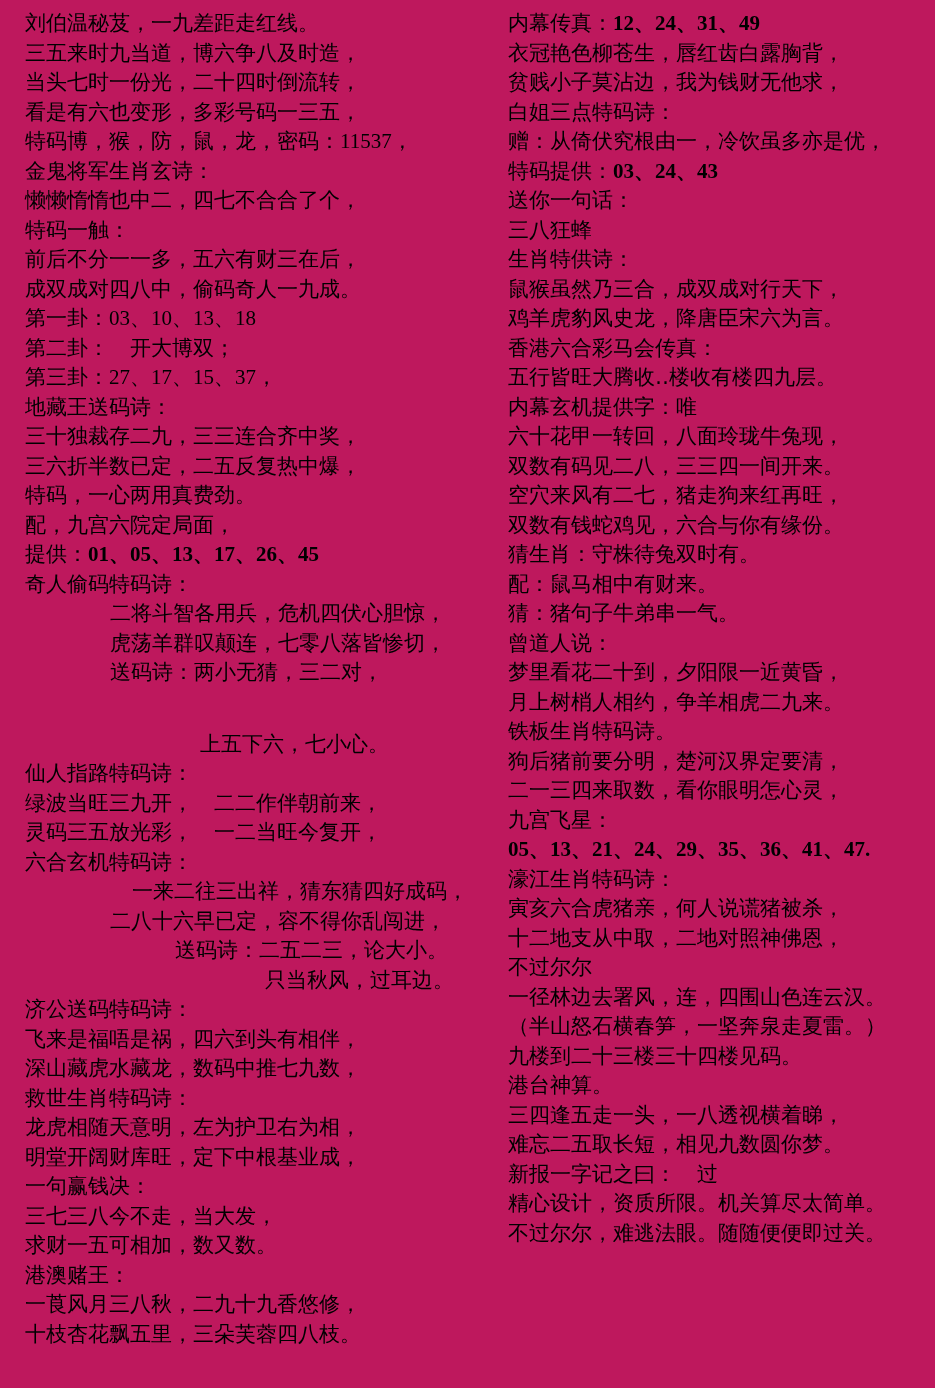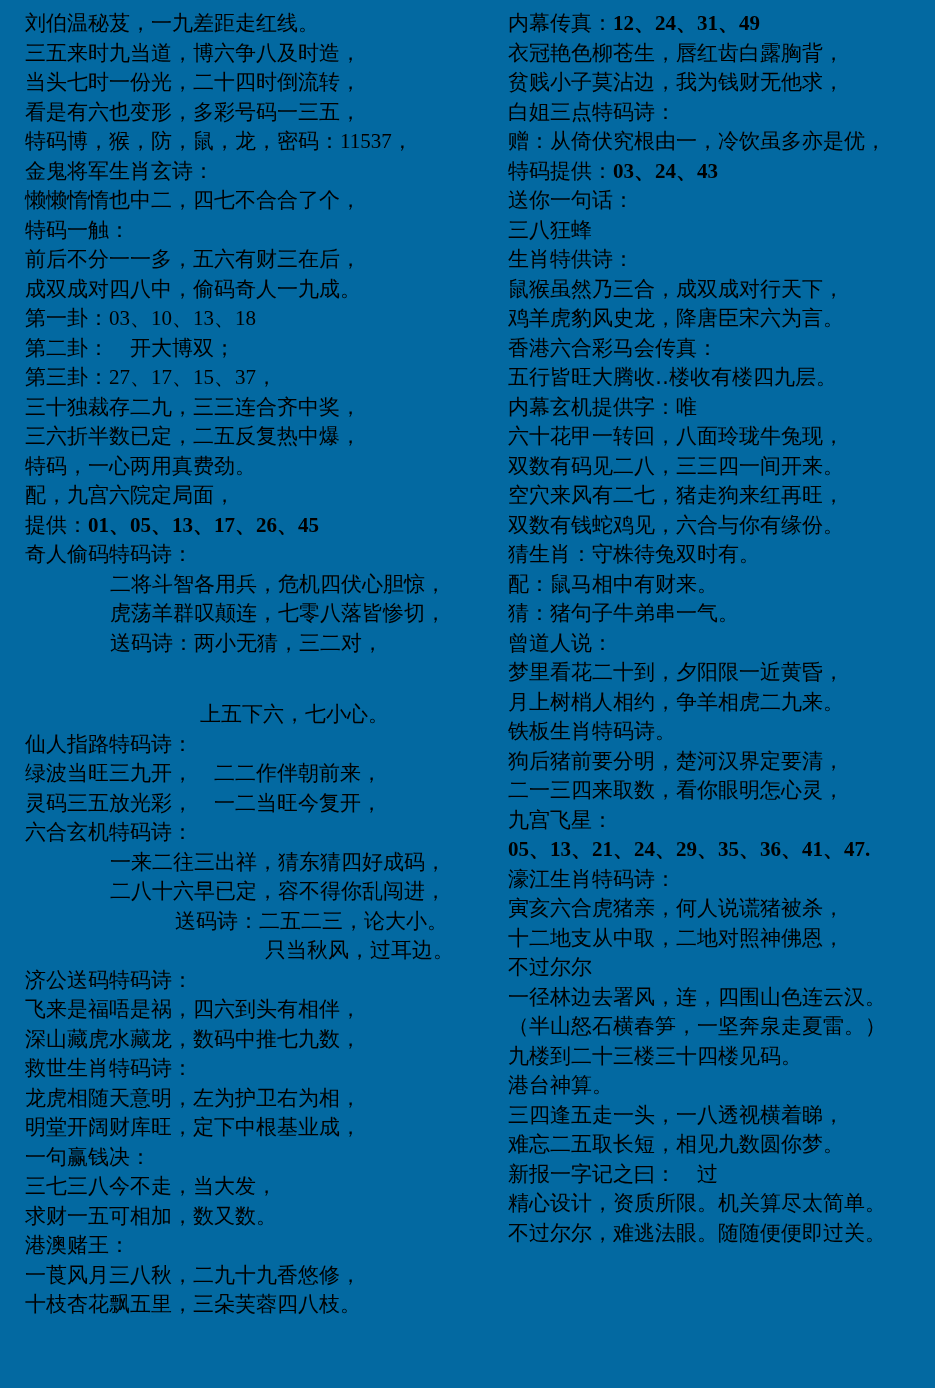--- a/index.html
+++ b/index.html
@@ -9,21 +9,21 @@
   }
   body {
     width: 935px;
     height: 1388px;
     overflow: hidden;
     position: relative;
   }
   .page {
     position: absolute;
     inset: 0;
-    background: #0369a1;
+    background: #be185d;
     color: #000000;
     font-family: "Liberation Sans", "DejaVu Sans", sans-serif;
   }
   .col {
     position: absolute;
     top: 8px;
     font-size: 21px;
     line-height: 29.5px;
     white-space: nowrap;
     color: #000000;
@@ -51,35 +51,36 @@
       <div class="line"><span>看是有六也变形，多彩号码一三五，</span></div>
       <div class="line"><span>特码博，猴，防，鼠，龙，密码：</span><span class="num">11537</span><span>，</span></div>
       <div class="line"><span>金鬼将军生肖玄诗：</span></div>
       <div class="line"><span>懒懒惰惰也中二，四七不合合了个，</span></div>
       <div class="line"><span>特码一触：</span></div>
       <div class="line"><span>前后不分一一多，五六有财三在后，</span></div>
       <div class="line"><span>成双成对四八中，偷码奇人一九成。</span></div>
       <div class="line"><span>第一卦：</span><span class="num">03、10、13、18</span></div>
       <div class="line"><span>第二卦：　开大博双；</span></div>
       <div class="line"><span>第三卦：</span><span class="num">27、17、15、37</span><span>，</span></div>
+      <div class="line"><span>地藏王送码诗：</span></div>
       <div class="line"><span>三十独裁存二九，三三连合齐中奖，</span></div>
       <div class="line"><span>三六折半数已定，二五反复热中爆，</span></div>
       <div class="line"><span>特码，一心两用真费劲。</span></div>
       <div class="line"><span>配，九宫六院定局面，</span></div>
       <div class="line"><span>提供：</span><span class="num-bold">01、05、13、17、26、45</span></div>
       <div class="line"><span>奇人偷码特码诗：</span></div>
       <div class="line" style="padding-left: 85px;"><span>二将斗智各用兵，危机四伏心胆惊，</span></div>
       <div class="line" style="padding-left: 85px;"><span>虎荡羊群叹颠连，七零八落皆惨切，</span></div>
       <div class="line" style="padding-left: 85px;"><span>送码诗：两小无猜，三二对，</span></div>
       <div class="line" style="padding-left: 175px; margin-top: 42px;"><span>上五下六，七小心。</span></div>
       <div class="line"><span>仙人指路特码诗：</span></div>
       <div class="line"><span>绿波当旺三九开，　二二作伴朝前来，</span></div>
       <div class="line"><span>灵码三五放光彩，　一二当旺今复开，</span></div>
       <div class="line"><span>六合玄机特码诗：</span></div>
-      <div class="line" style="padding-left: 85px;"><span>一来二往三出祥，猜东猜四好成码，</span></div>
+      <div class="line" style="padding-left: 85px; text-align: center;"><span>一来二往三出祥，猜东猜四好成码，</span></div>
       <div class="line" style="padding-left: 85px;"><span>二八十六早已定，容不得你乱闯进，</span></div>
       <div class="line" style="padding-left: 150px;"><span>送码诗：二五二三，论大小。</span></div>
       <div class="line" style="padding-left: 240px;"><span>只当秋风，过耳边。</span></div>
       <div class="line"><span>济公送码特码诗：</span></div>
       <div class="line"><span>飞来是福唔是祸，四六到头有相伴，</span></div>
       <div class="line"><span>深山藏虎水藏龙，数码中推七九数，</span></div>
       <div class="line"><span>救世生肖特码诗：</span></div>
       <div class="line"><span>龙虎相随天意明，左为护卫右为相，</span></div>
       <div class="line"><span>明堂开阔财库旺，定下中根基业成，</span></div>
       <div class="line"><span>一句赢钱决：</span></div>

